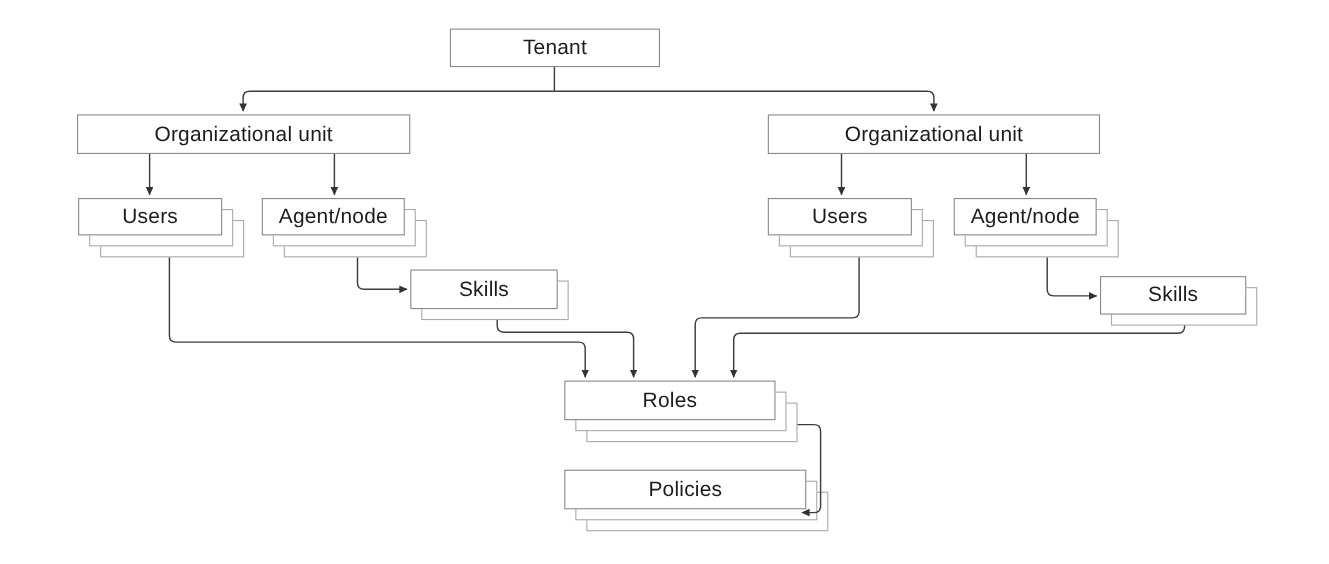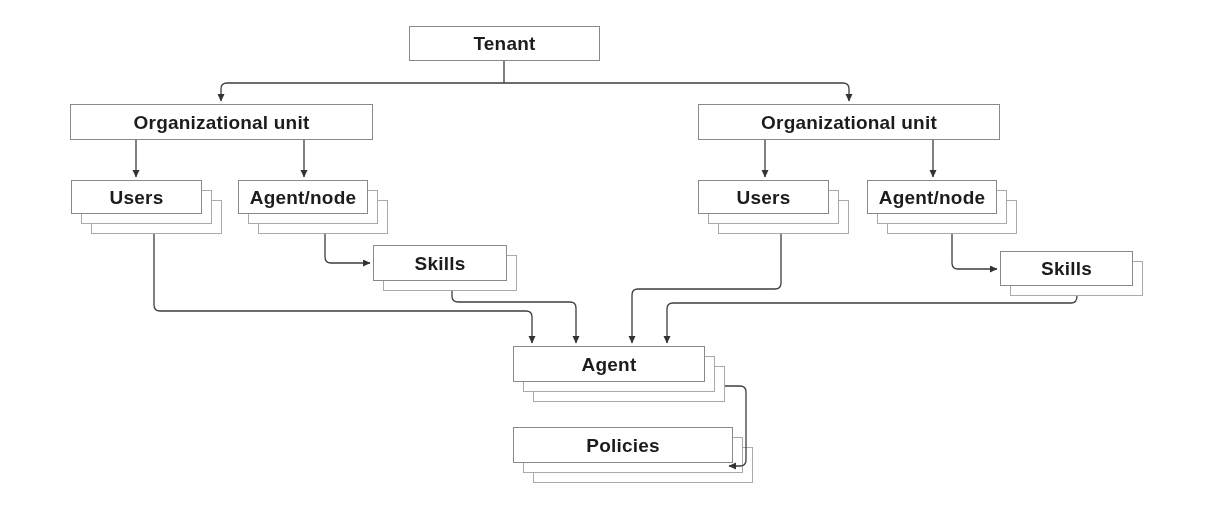--- a/index.html
+++ b/index.html
@@ -18,21 +18,20 @@
   .edges {
     position: absolute;
     left: 0;
     top: 0;
     pointer-events: none;
     z-index: 5;
   }
   .node {
     position: absolute;
     z-index: 2;
-    font-weight: bold;
   }
   .box {
     position: absolute;
     left: 0;
     top: 0;
     width: 100%;
     height: 100%;
     background: #ffffff;
     border: 1px solid #8f8f8f;
     box-sizing: border-box;
@@ -146,21 +145,21 @@
     <div class="box shadow s1"></div>
     <div class="box front">
       <span class="lbl">Skills</span>
     </div>
   </div>
 
   <div class="node" style="left:513px; top:346px; width:192px; height:36px;">
     <div class="box shadow s2"></div>
     <div class="box shadow s1"></div>
     <div class="box front">
-      <span class="lbl">Agent</span>
+      <span class="lbl">Roles</span>
     </div>
   </div>
 
   <div class="node" style="left:513px; top:427px; width:220px; height:36px;">
     <div class="box shadow s2"></div>
     <div class="box shadow s1"></div>
     <div class="box front">
       <span class="lbl">Policies</span>
     </div>
   </div>

